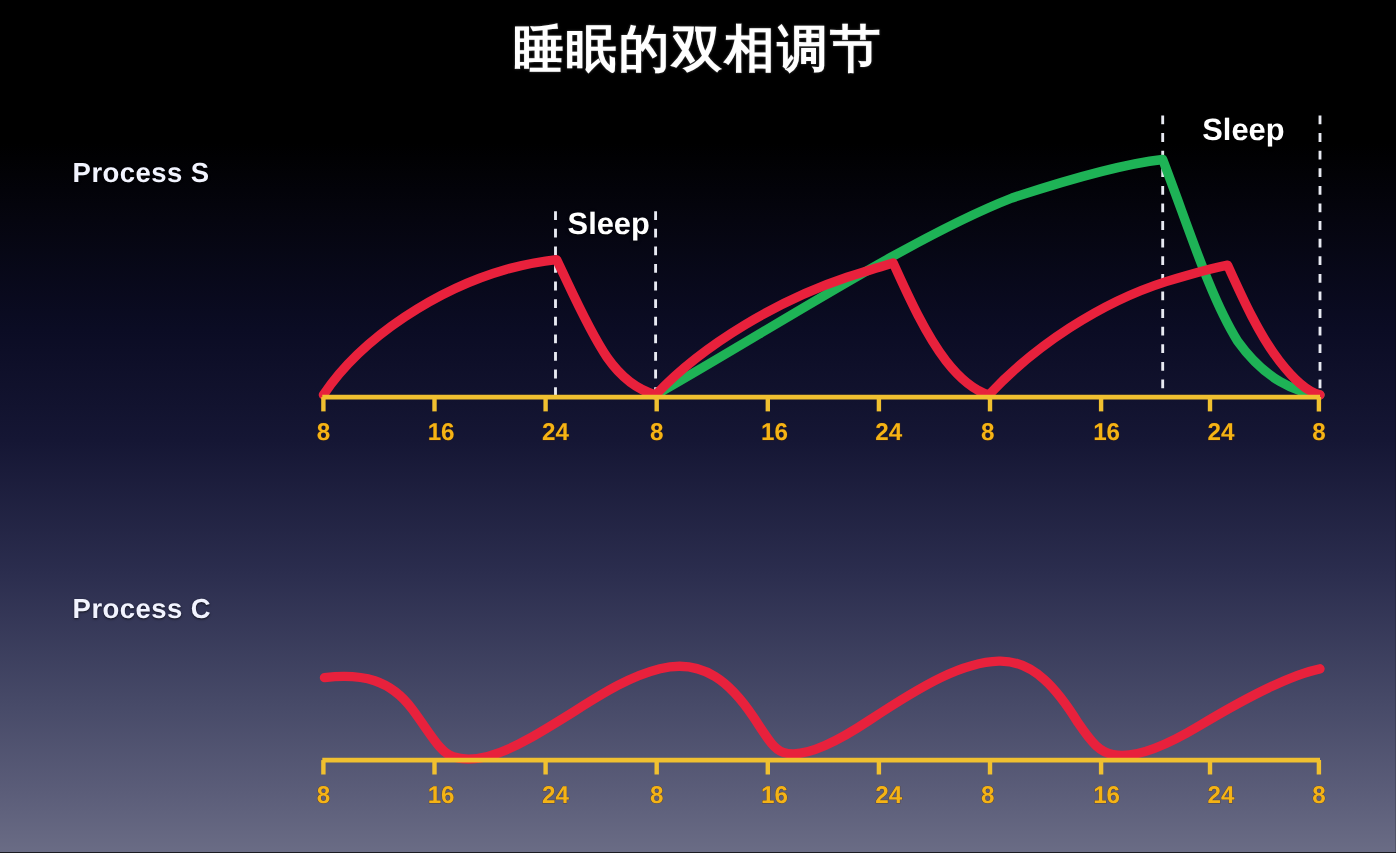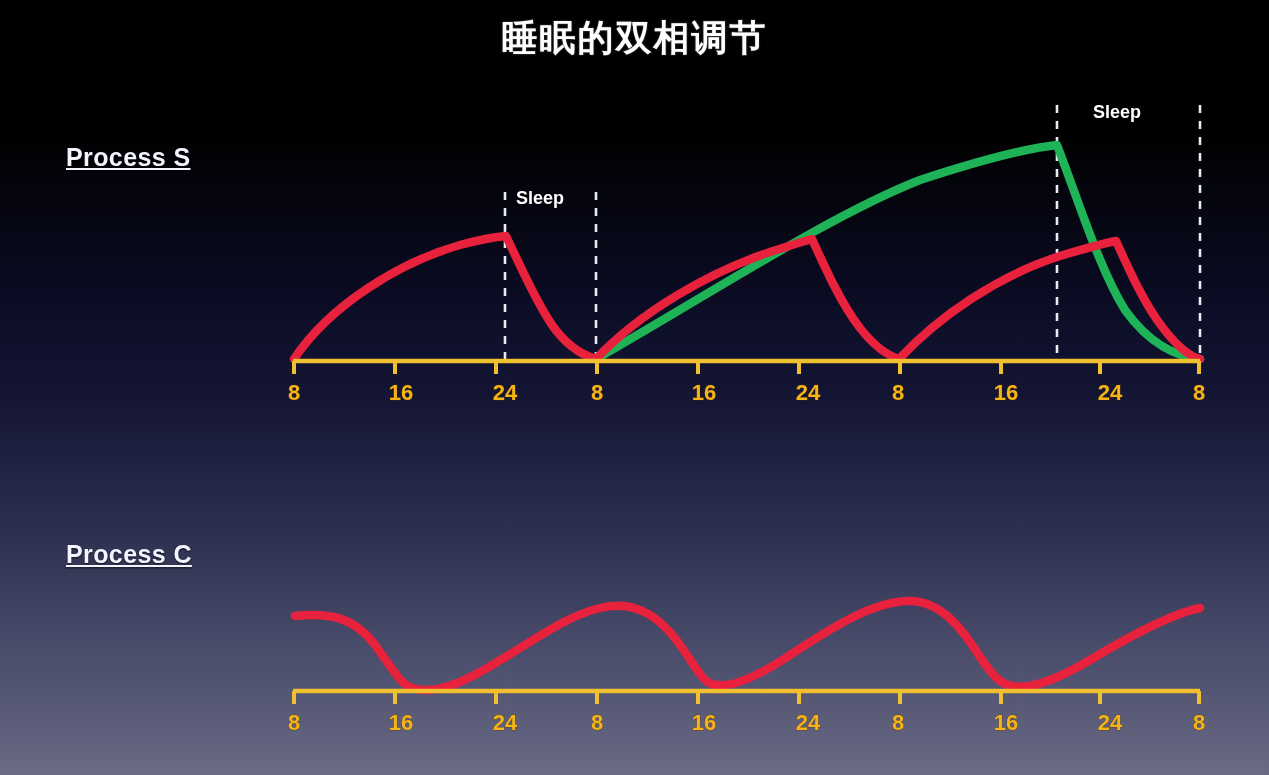--- a/index.html
+++ b/index.html
@@ -26,42 +26,41 @@
       #5b5d79 720px,
       #6a6c85 775px);
   }
   #title {
     position: absolute;
     top: 14px;
     left: 0;
     width: 100%;
     text-align: center;
     color: #ffffff;
-    font-size: 36px;
+    font-size: 46px;
     font-weight: bold;
     letter-spacing: 2px;
     text-shadow: 0 0 2px rgba(255,255,255,0.35);
     font-family: "DejaVu Sans", "Liberation Sans", sans-serif;
   }
   .process-label {
     position: absolute;
     color: #f2f4ff;
     font-size: 25px;
     font-weight: bold;
     letter-spacing: 0.4px;
     text-shadow: 0 1px 2px rgba(0,0,0,0.7);
-    text-decoration: underline;
   }
   #label-process-s { left: 66px; top: 143px; }
   #label-process-c { left: 66px; top: 540px; }
 
   .sleep-label {
     position: absolute;
     color: #ffffff;
-    font-size: 18px;
+    font-size: 28px;
     font-weight: bold;
     text-shadow: 0 1px 3px rgba(0,0,0,0.8);
   }
   #sleep-label-1 { left: 516px; top: 188px; }
   #sleep-label-2 { left: 1093px; top: 102px; }
 
   svg.chart {
     position: absolute;
     left: 0;
     top: 0;

